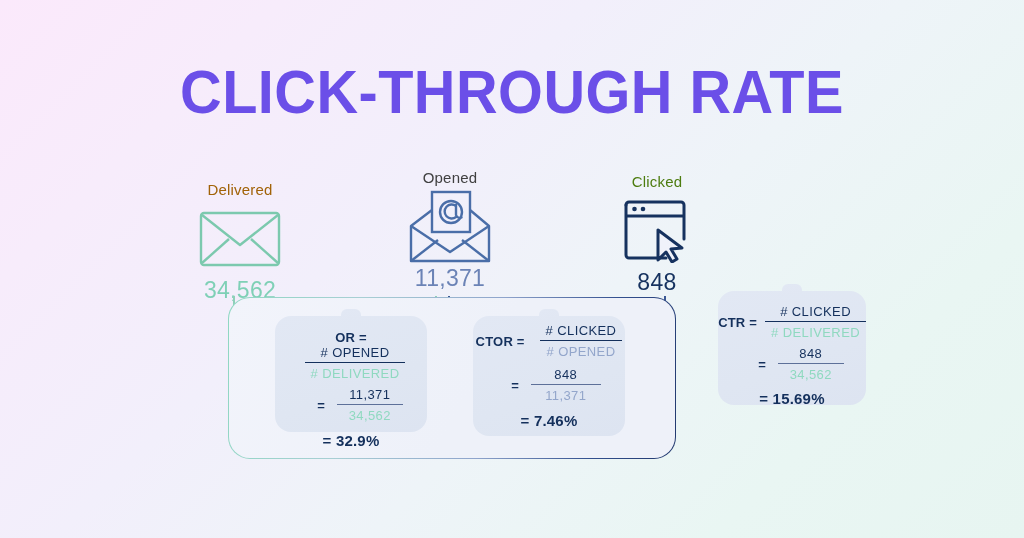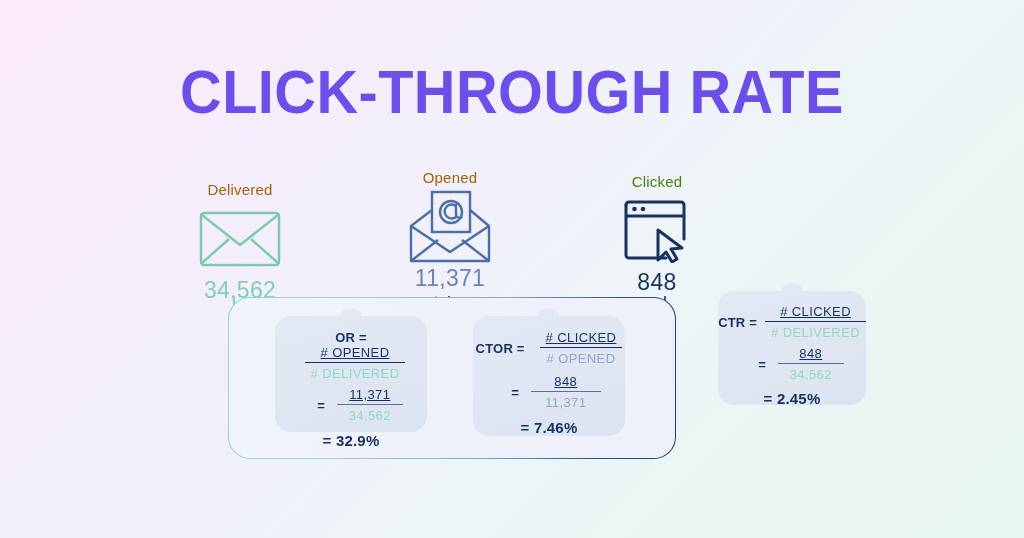--- a/index.html
+++ b/index.html
@@ -33,21 +33,21 @@
   .metric .m-icon{height:64px;display:flex;align-items:center;justify-content:center;}
   .metric .m-value{
     font-size:23px;font-weight:400;letter-spacing:.3px;margin-top:8px;line-height:1;
   }
 
   #metric-delivered{left:180px;top:182px;width:120px;}
   #metric-delivered .m-label{color:#a16207;}
   #metric-delivered .m-value{color:#7fd0b6;}
 
   #metric-opened{left:390px;top:170px;width:120px;}
-  #metric-opened .m-label{color:#a16207;}
+  #metric-opened .m-label{color:#404040;}
   #metric-opened .m-value{color:#6b83b6;}
 
   #metric-clicked{left:597px;top:174px;width:120px;}
   #metric-clicked .m-label{color:#4d7c0f;}
   #metric-clicked .m-value{color:#16325f;}
 
   
   #formula-container{
     position:absolute;left:228px;top:297px;width:446px;height:160px;
     border-radius:22px;
@@ -74,21 +74,21 @@
     border-radius:6px 6px 0 0;
   }
 
   .frow{display:flex;align-items:center;justify-content:center;}
   .flabel{
     font-size:13px;font-weight:bold;color:#14305c;letter-spacing:.2px;
     white-space:nowrap;
   }
   .fraction{display:inline-block;text-align:center;}
   .fraction .num{
-    font-size:13px;letter-spacing:.4px;padding:0 6px 2px 6px;white-space:nowrap;text-decoration:underline;
+    font-size:13px;letter-spacing:.4px;padding:0 6px 2px 6px;white-space:nowrap;
   }
   .fraction .den{
     font-size:13px;letter-spacing:.4px;padding:3px 6px 0 6px;white-space:nowrap;
   }
   .fraction .bar{height:1px;width:100%;}
   .num-dark{color:#14305c;}
   .den-green{color:#8fd9c0;}
   .den-blue{color:#93a6cb;}
   .num-val{color:#14305c;font-size:14px;letter-spacing:.3px;}
   .den-val-green{color:#8fd9c0;font-size:13px;letter-spacing:.3px;}
@@ -185,21 +185,21 @@
         <div class="den den-val-green">34,562</div>
       </span>
     </div>
     <div class="frow" style="margin-top:9px;">
       <span class="result">= 32.9%</span>
     </div>
   </div>
 
   <div class="card" id="card-ctor">
     <div class="notch"></div>
-    <div class="frow" style="margin-top:14px;gap:8px;">
+    <div class="frow" style="margin-top:7px;gap:8px;">
       <span class="flabel">CTOR =</span>
       <span class="fraction" style="margin-left:7px;">
         <div class="num num-dark"># CLICKED</div>
         <div class="bar bar-dark"></div>
         <div class="den den-blue"># OPENED</div>
       </span>
     </div>
     <div class="frow" style="margin-top:8px;padding-left:14px;">
       <span class="eq">=</span>
       <span class="fraction" style="margin-left:12px;min-width:70px;">
@@ -225,17 +225,17 @@
     </div>
     <div class="frow" style="margin-top:6px;padding-left:18px;">
       <span class="eq">=</span>
       <span class="fraction" style="margin-left:12px;min-width:66px;">
         <div class="num num-val">848</div>
         <div class="bar bar-soft"></div>
         <div class="den den-val-green">34,562</div>
       </span>
     </div>
     <div class="frow" style="margin-top:8px;">
-      <span class="result">= 2.45%</span>
+      <span class="result">= 15.69%</span>
     </div>
   </div>
 
 </div>
 
 </body></html>

